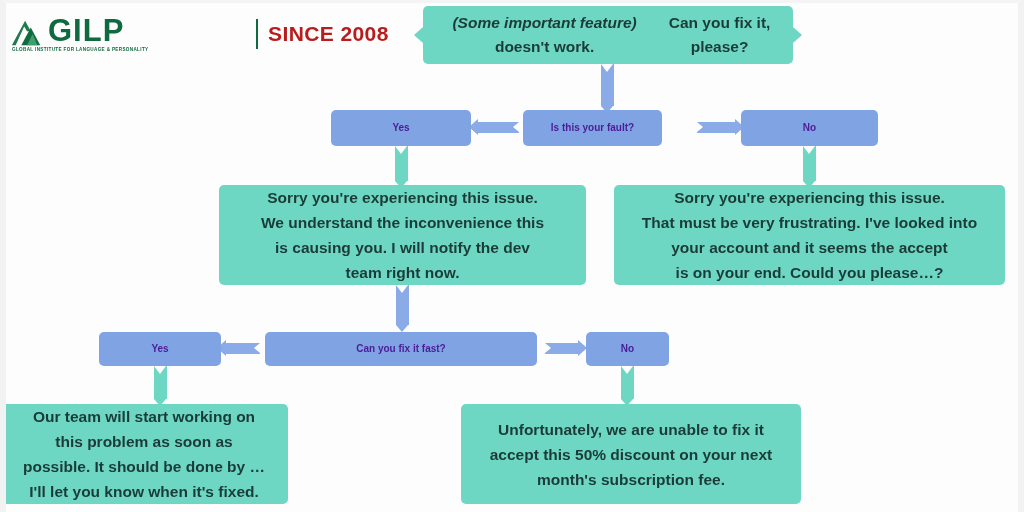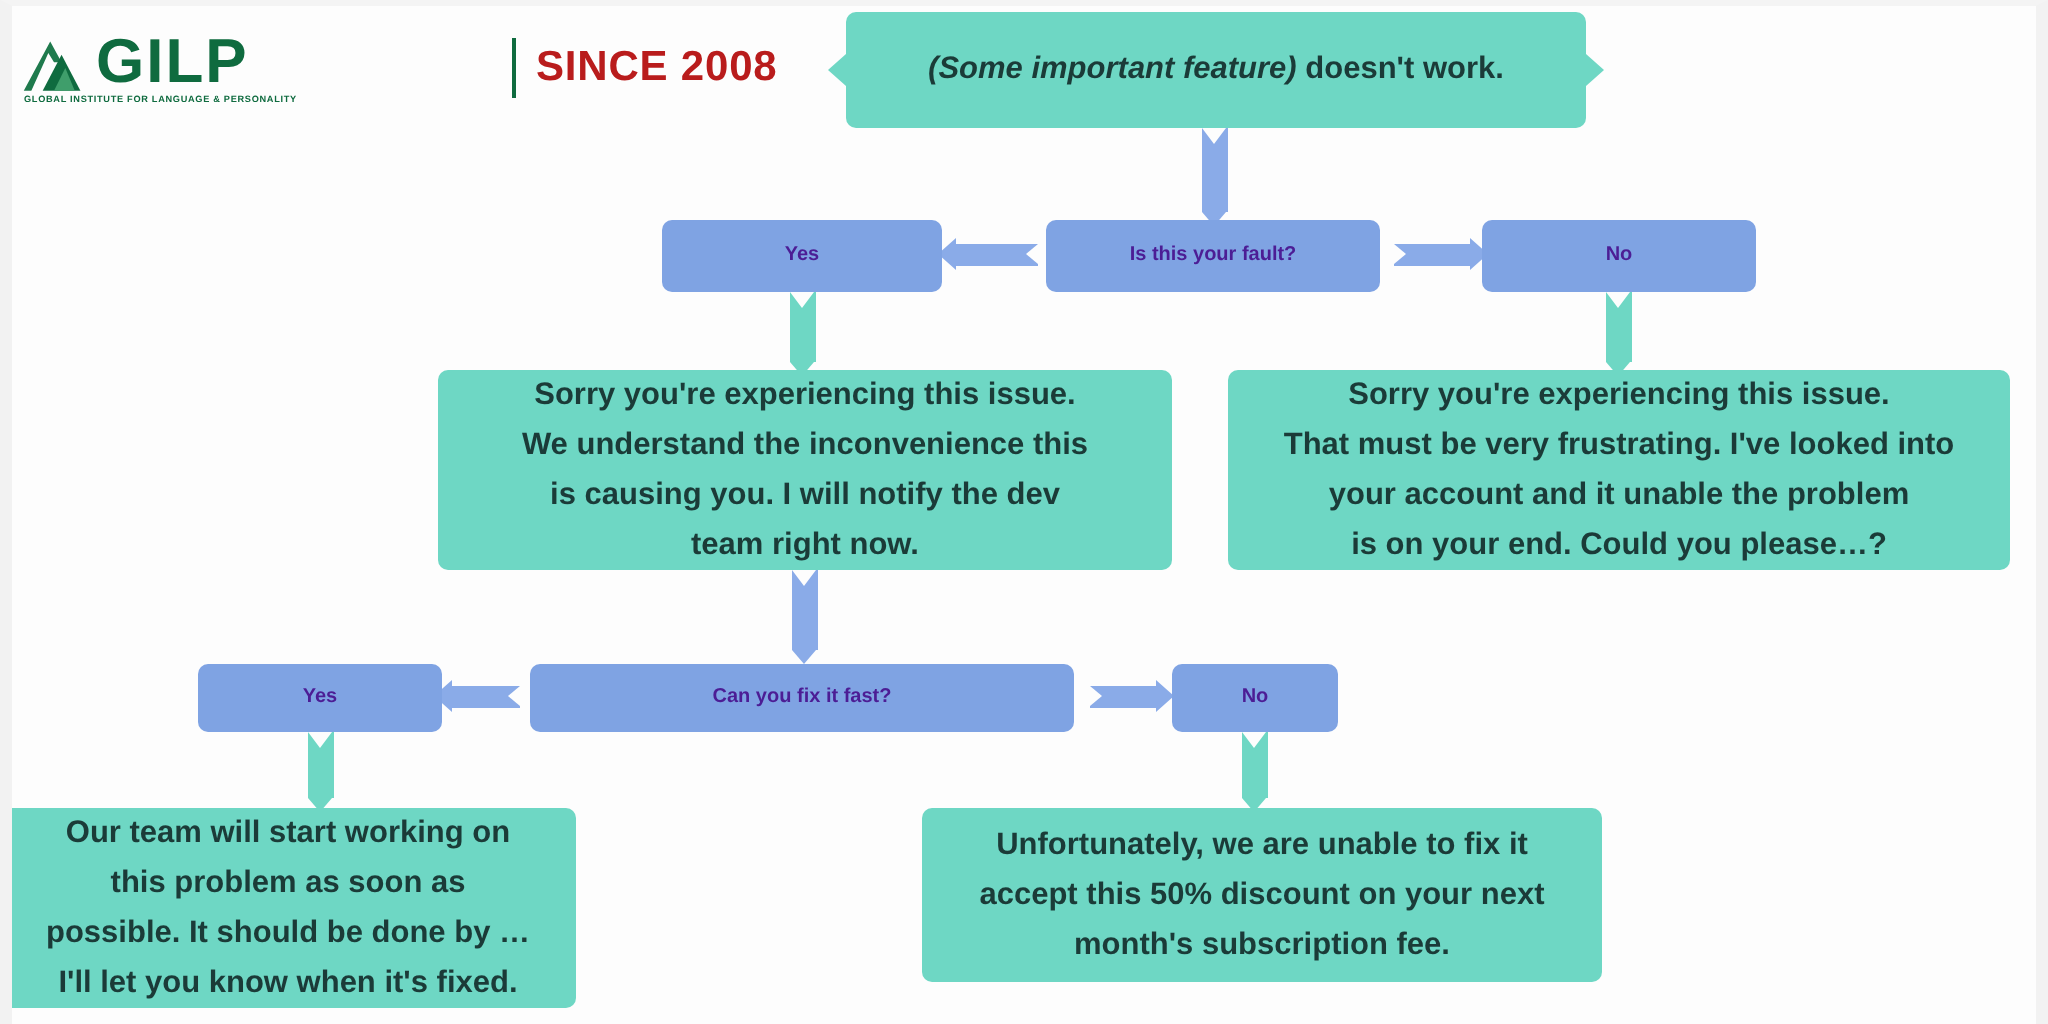--- a/index.html
+++ b/index.html
@@ -225,25 +225,26 @@
     <div id="logo-divider"></div>
     <div id="logo-since">SINCE 2008</div>
   </div>
 
   <div class="node node-green" id="node-customer-message" style="left:423px; top:6px; width:370px; height:58px; flex-direction:row; line-height:24px;">
     <span class="tail tail-left"></span>
     <span class="tail tail-right"></span>
     <div>
       <em>(Some important feature)</em><span> doesn't work.</span>
     </div>
+    <div>Can you fix it, please?</div>
   </div>
 
   <div class="conn-v blue" style="left:601px; top:64px; height:42px;"></div>
 
-  <div class="node node-blue" id="node-decision-fault" style="left:523px; top:110px; width:167px; height:36px;">Is this your fault?</div>
+  <div class="node node-blue" id="node-decision-fault" style="left:523px; top:110px; width:139px; height:36px;">Is this your fault?</div>
 
   <div class="conn-h to-left" style="left:478px; top:122px; width:41px;"></div>
   <div class="conn-h to-right" style="left:697px; top:122px; width:38px;"></div>
 
   <div class="node node-blue" id="node-fault-yes" style="left:331px; top:110px; width:140px; height:36px;">Yes</div>
 
   <div class="node node-blue" id="node-fault-no" style="left:741px; top:110px; width:137px; height:36px;">No</div>
 
   <div class="conn-v green" style="left:395px; top:146px; height:35px;"></div>
   <div class="conn-v green" style="left:803px; top:146px; height:35px;"></div>
@@ -251,21 +252,21 @@
   <div class="node node-green" id="node-reply-our-fault" style="left:219px; top:185px; width:367px; height:100px; flex-direction:column;">
     <div>Sorry you're experiencing this issue.</div>
     <div>We understand the inconvenience this</div>
     <div>is causing you. I will notify the dev</div>
     <div>team right now.</div>
   </div>
 
   <div class="node node-green" id="node-reply-their-fault" style="left:614px; top:185px; width:391px; height:100px; flex-direction:column;">
     <div>Sorry you're experiencing this issue.</div>
     <div>That must be very frustrating. I've looked into</div>
-    <div>your account and it unable the problem</div>
+    <div>your account and it seems the accept</div>
     <div>is on your end. Could you please…?</div>
   </div>
 
   <div class="conn-v blue" style="left:396px; top:285px; height:40px;"></div>
 
   <div class="node node-blue" id="node-decision-fix-fast" style="left:265px; top:332px; width:272px; height:34px;">Can you fix it fast?</div>
 
   <div class="conn-h to-left" style="left:226px; top:343px; width:34px;"></div>
   <div class="conn-h to-right" style="left:545px; top:343px; width:33px;"></div>
 
@@ -276,20 +277,20 @@
   <div class="conn-v green" style="left:154px; top:366px; height:33px;"></div>
   <div class="conn-v green" style="left:621px; top:366px; height:33px;"></div>
 
   <div class="node node-green" id="node-reply-will-fix" style="left:0; top:404px; width:288px; height:100px; flex-direction:column;">
     <div>Our team will start working on</div>
     <div>this problem as soon as</div>
     <div>possible. It should be done by …</div>
     <div>I'll let you know when it's fixed.</div>
   </div>
 
-  <div class="node node-green" id="node-reply-cannot-fix" style="left:461px; top:404px; width:340px; height:87px; flex-direction:column;">
+  <div class="node node-green" id="node-reply-cannot-fix" style="left:461px; top:404px; width:340px; height:100px; flex-direction:column;">
     <div>Unfortunately, we are unable to fix it</div>
     <div>accept this 50% discount on your next</div>
     <div>month's subscription fee.</div>
   </div>
 
   <div id="edge-frame"></div>
 </div>
 
 </body></html>

